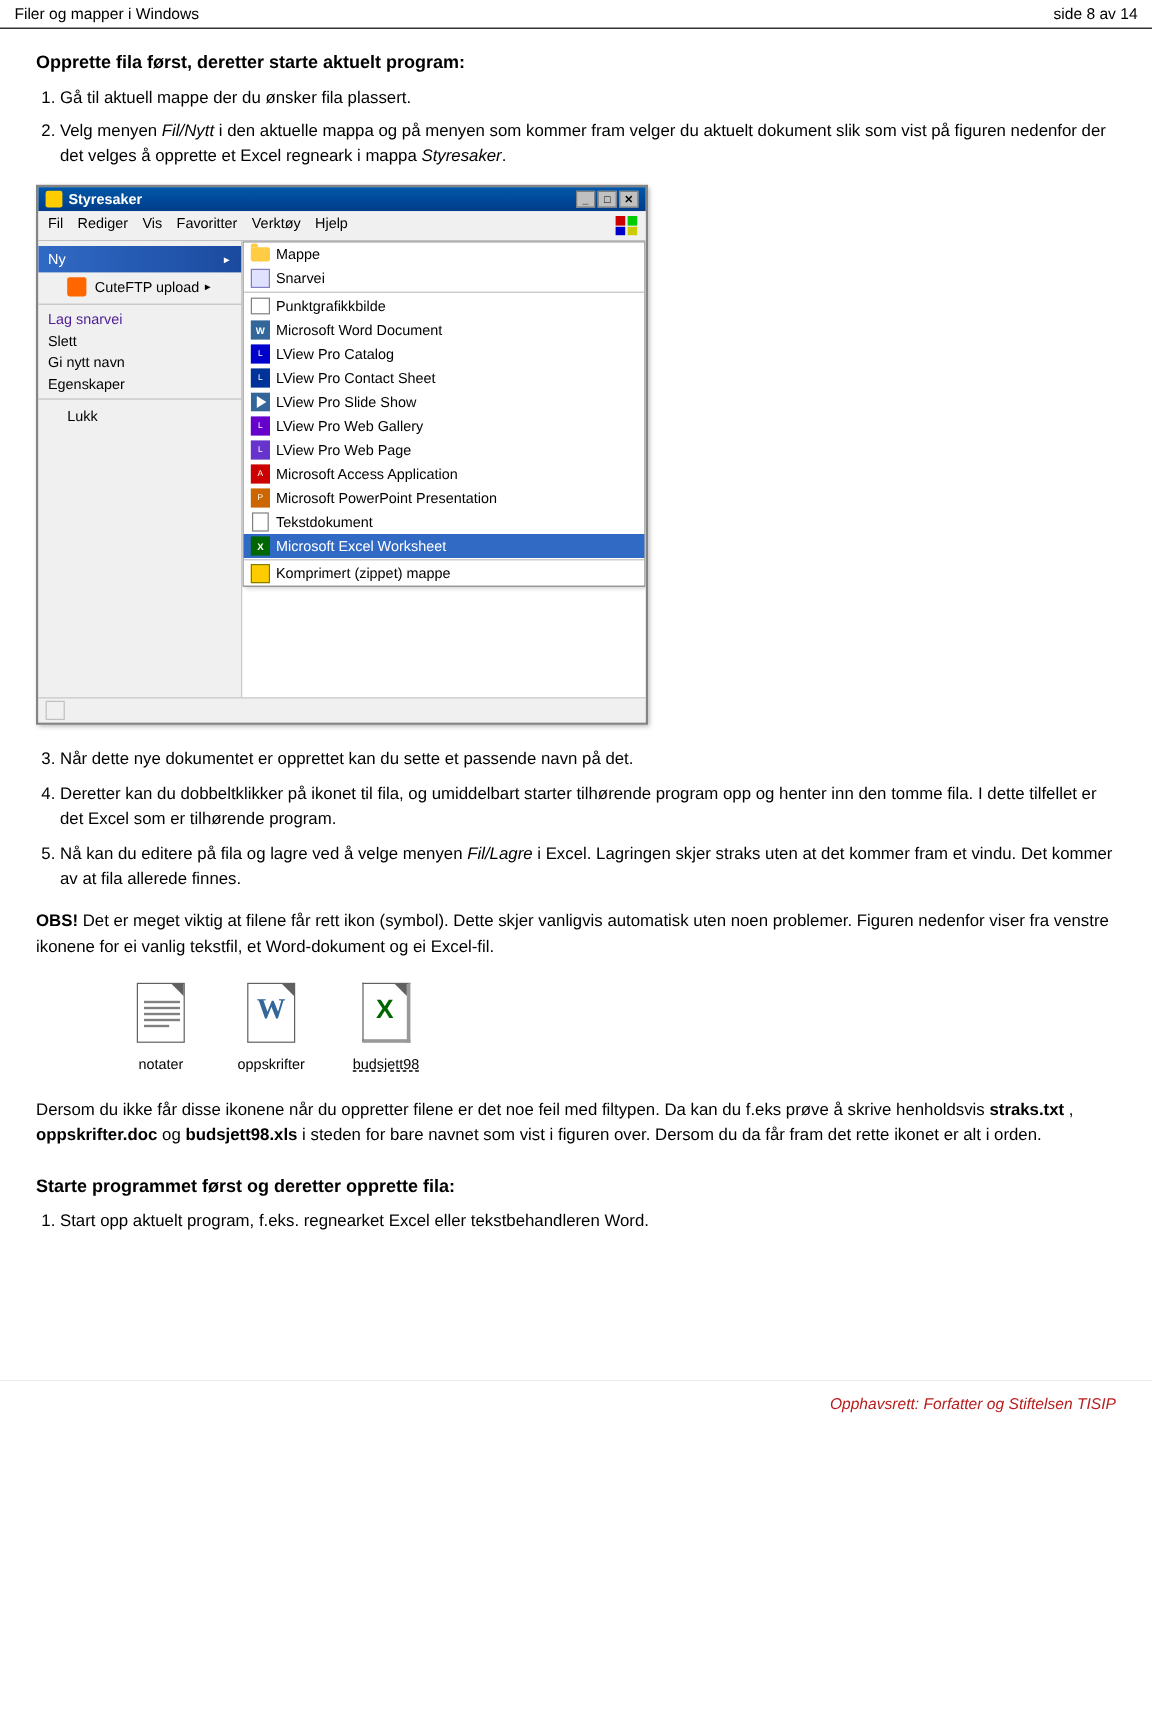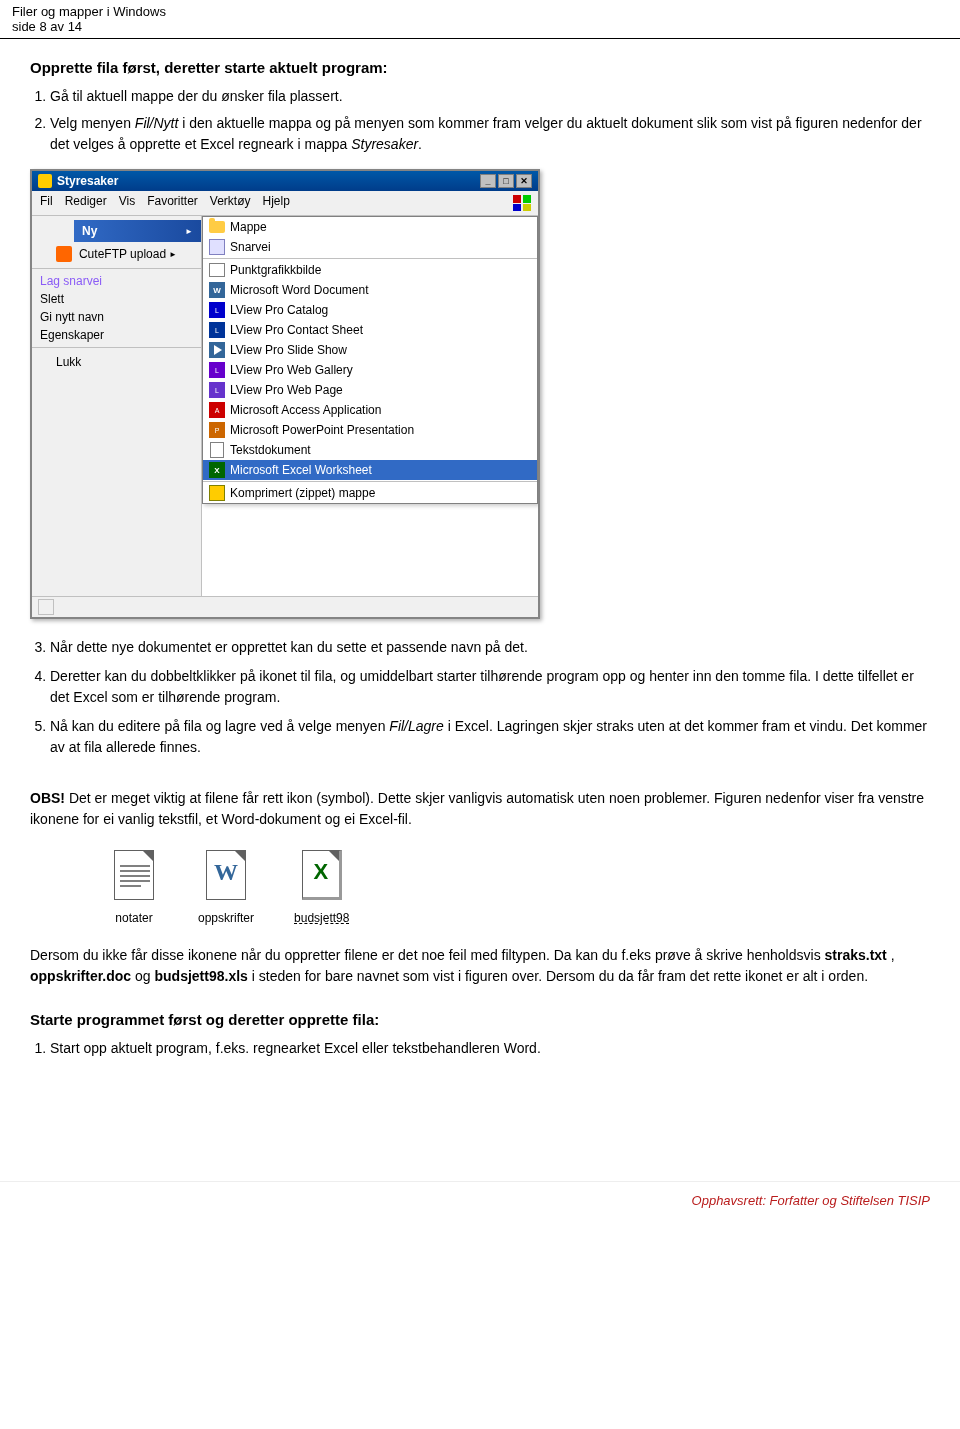--- a/index.html
+++ b/index.html
@@ -9,25 +9,24 @@
       background: #ffffff;
       color: #000000;
       width: 960px;
       min-height: 1429px;
     }
 
     
     .page-header {
       display: flex;
       justify-content: space-between;
-      align-items: flex-start;
+      align-items: flex-end;
       border-bottom: 1px solid #000;
       padding: 4px 12px;
       margin-bottom: 20px;
-      flex-direction: column;
     }
     .page-header .title {
       font-size: 13px;
       color: #000;
     }
     .page-header .page-num {
       font-size: 13px;
       color: #000;
     }
 
@@ -135,38 +134,37 @@
       font-size: 12px;
     }
 
     .menu-item-ny {
       background: linear-gradient(to right, #316ac5, #1a4a9f);
       color: white;
       padding: 4px 8px;
       display: flex;
       align-items: center;
       justify-content: space-between;
-      font-weight: bold;
+      font-weight: normal;
       cursor: pointer;
       margin-bottom: 1px;
-      margin-left: 42px;
     }
 
     .menu-item-cuteftp {
       padding: 3px 24px;
       display: flex;
       align-items: center;
       justify-content: space-between;
       cursor: pointer;
       font-size: 12px;
     }
 
     .menu-item-disabled {
       padding: 2px 8px;
-      color: #8b5cf6;
+      color: #4c1d95;
       font-size: 12px;
       cursor: default;
     }
 
     .menu-item-normal {
       padding: 2px 8px;
       cursor: pointer;
       font-size: 12px;
     }
 
@@ -604,21 +602,21 @@
 
     <div class="win-statusbar">
       <div style="display:flex; gap:2px; width:100%;">
         <div style="width:16px;height:16px;background:#f0f0f0;border:1px solid #c0c0c0;margin-right:4px;"></div>
         <div style="flex:1; font-size:11px;"></div>
       </div>
     </div>
   </div>
 
   
-  <ol start="3" style="margin-bottom: 30px;">
+  <ol start="3" style="margin-bottom: 14px;">
     <li style="margin-bottom:8px;">
       <span>Når dette nye dokumentet er opprettet kan du sette et passende navn på det.</span>
     </li>
     <li style="margin-bottom:8px;">
       <span>Deretter kan du dobbeltklikker på ikonet til fila, og umiddelbart starter tilhørende program opp og henter inn den tomme fila. I dette tilfellet er det Excel som er tilhørende program.</span>
     </li>
     <li style="margin-bottom:8px;">
       <span>Nå kan du editere på fila og lagre ved å velge menyen <em>Fil/Lagre</em> i Excel. Lagringen skjer straks uten at det kommer fram et vindu. Det kommer av at fila allerede finnes.</span>
     </li>
   </ol>

